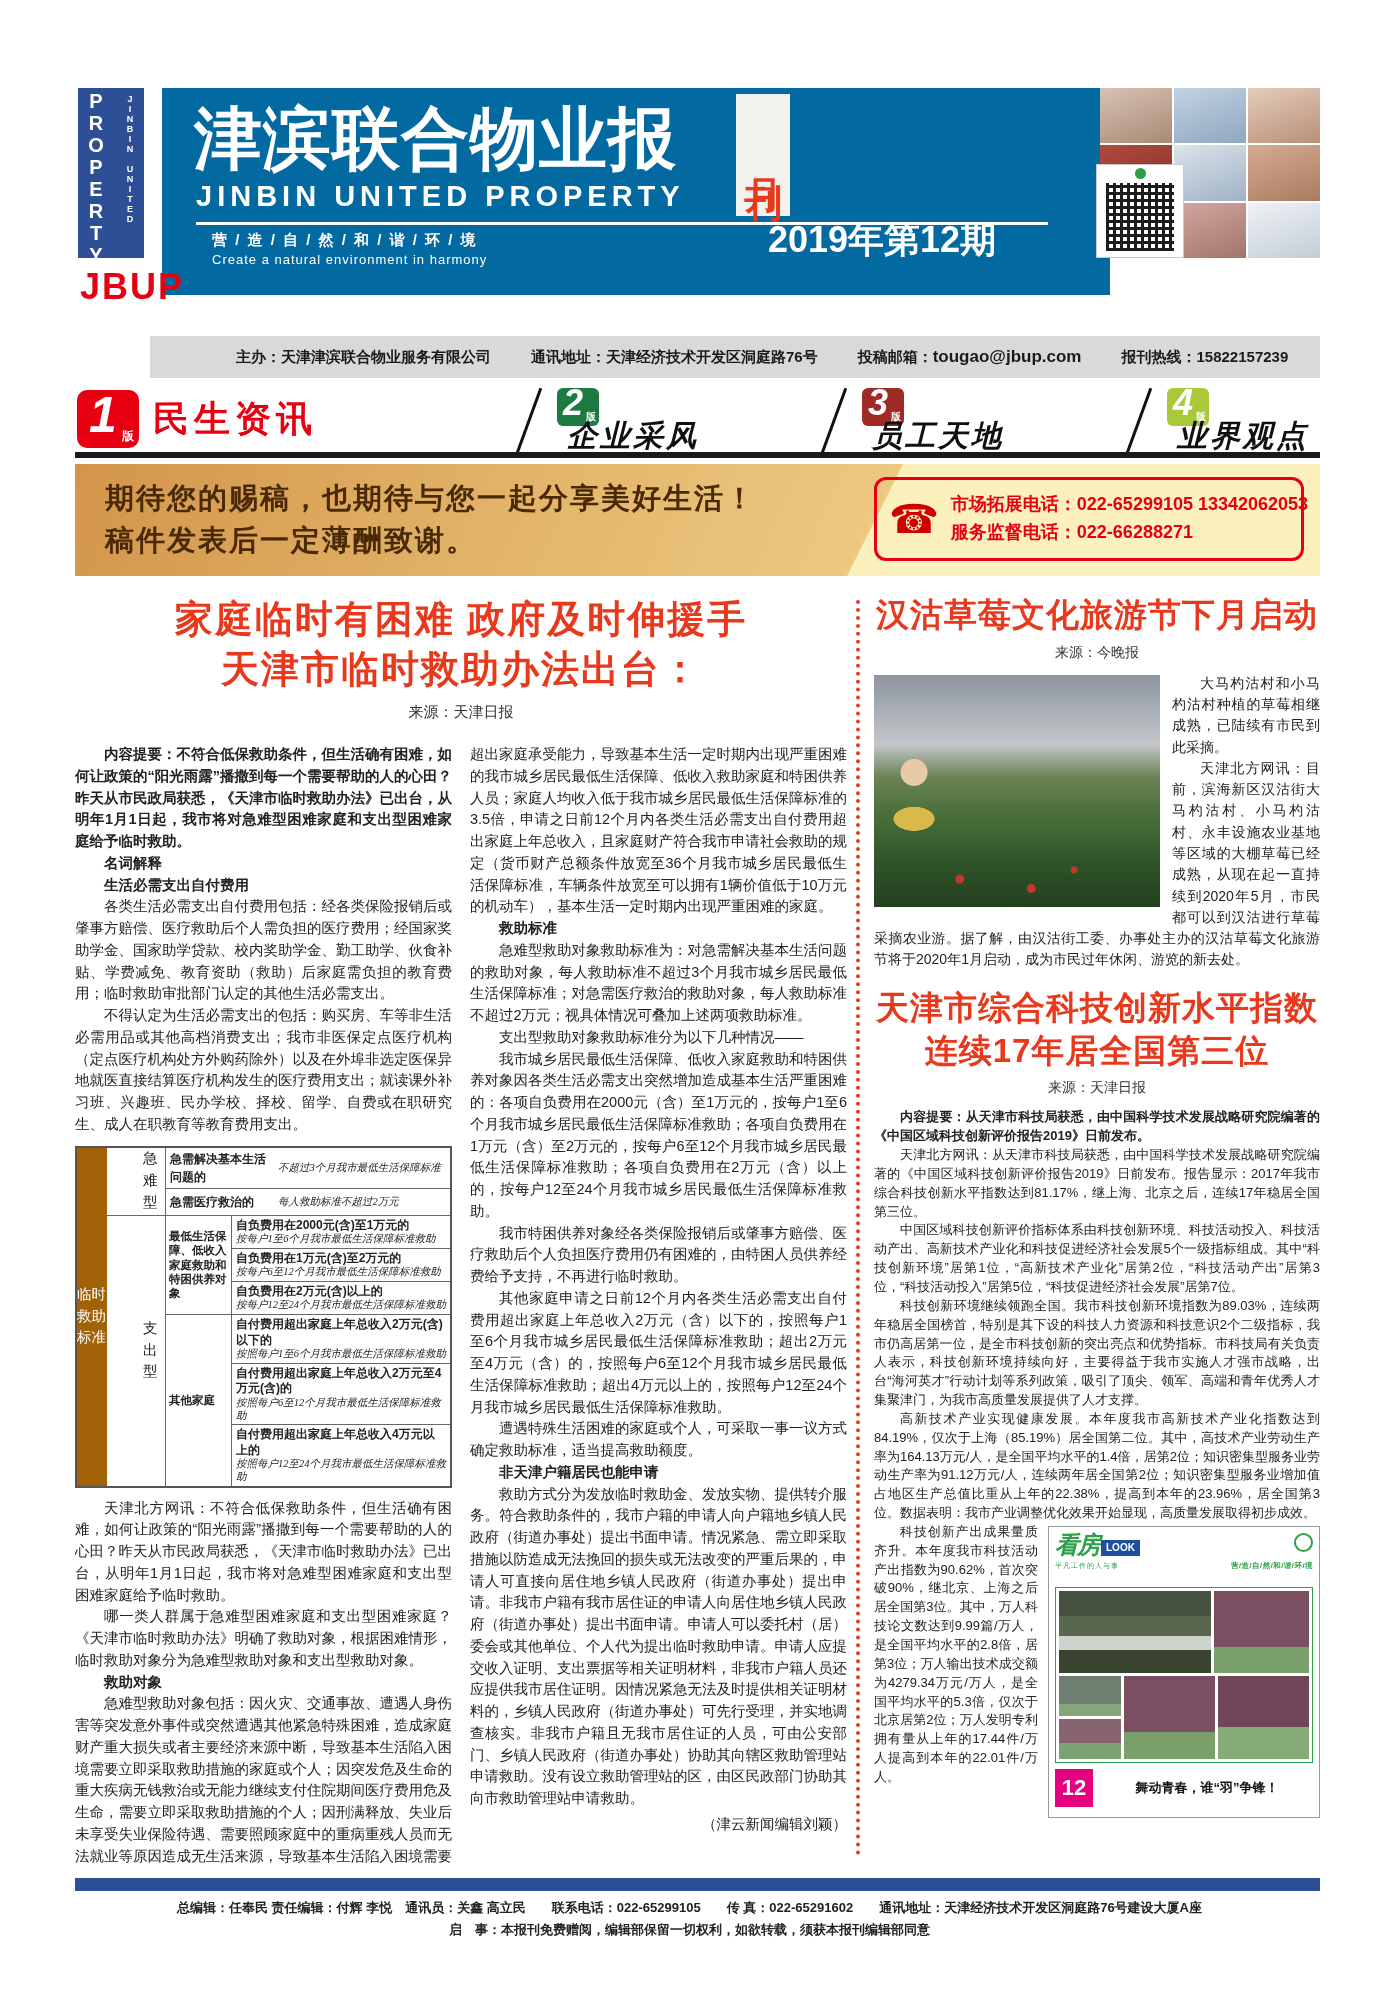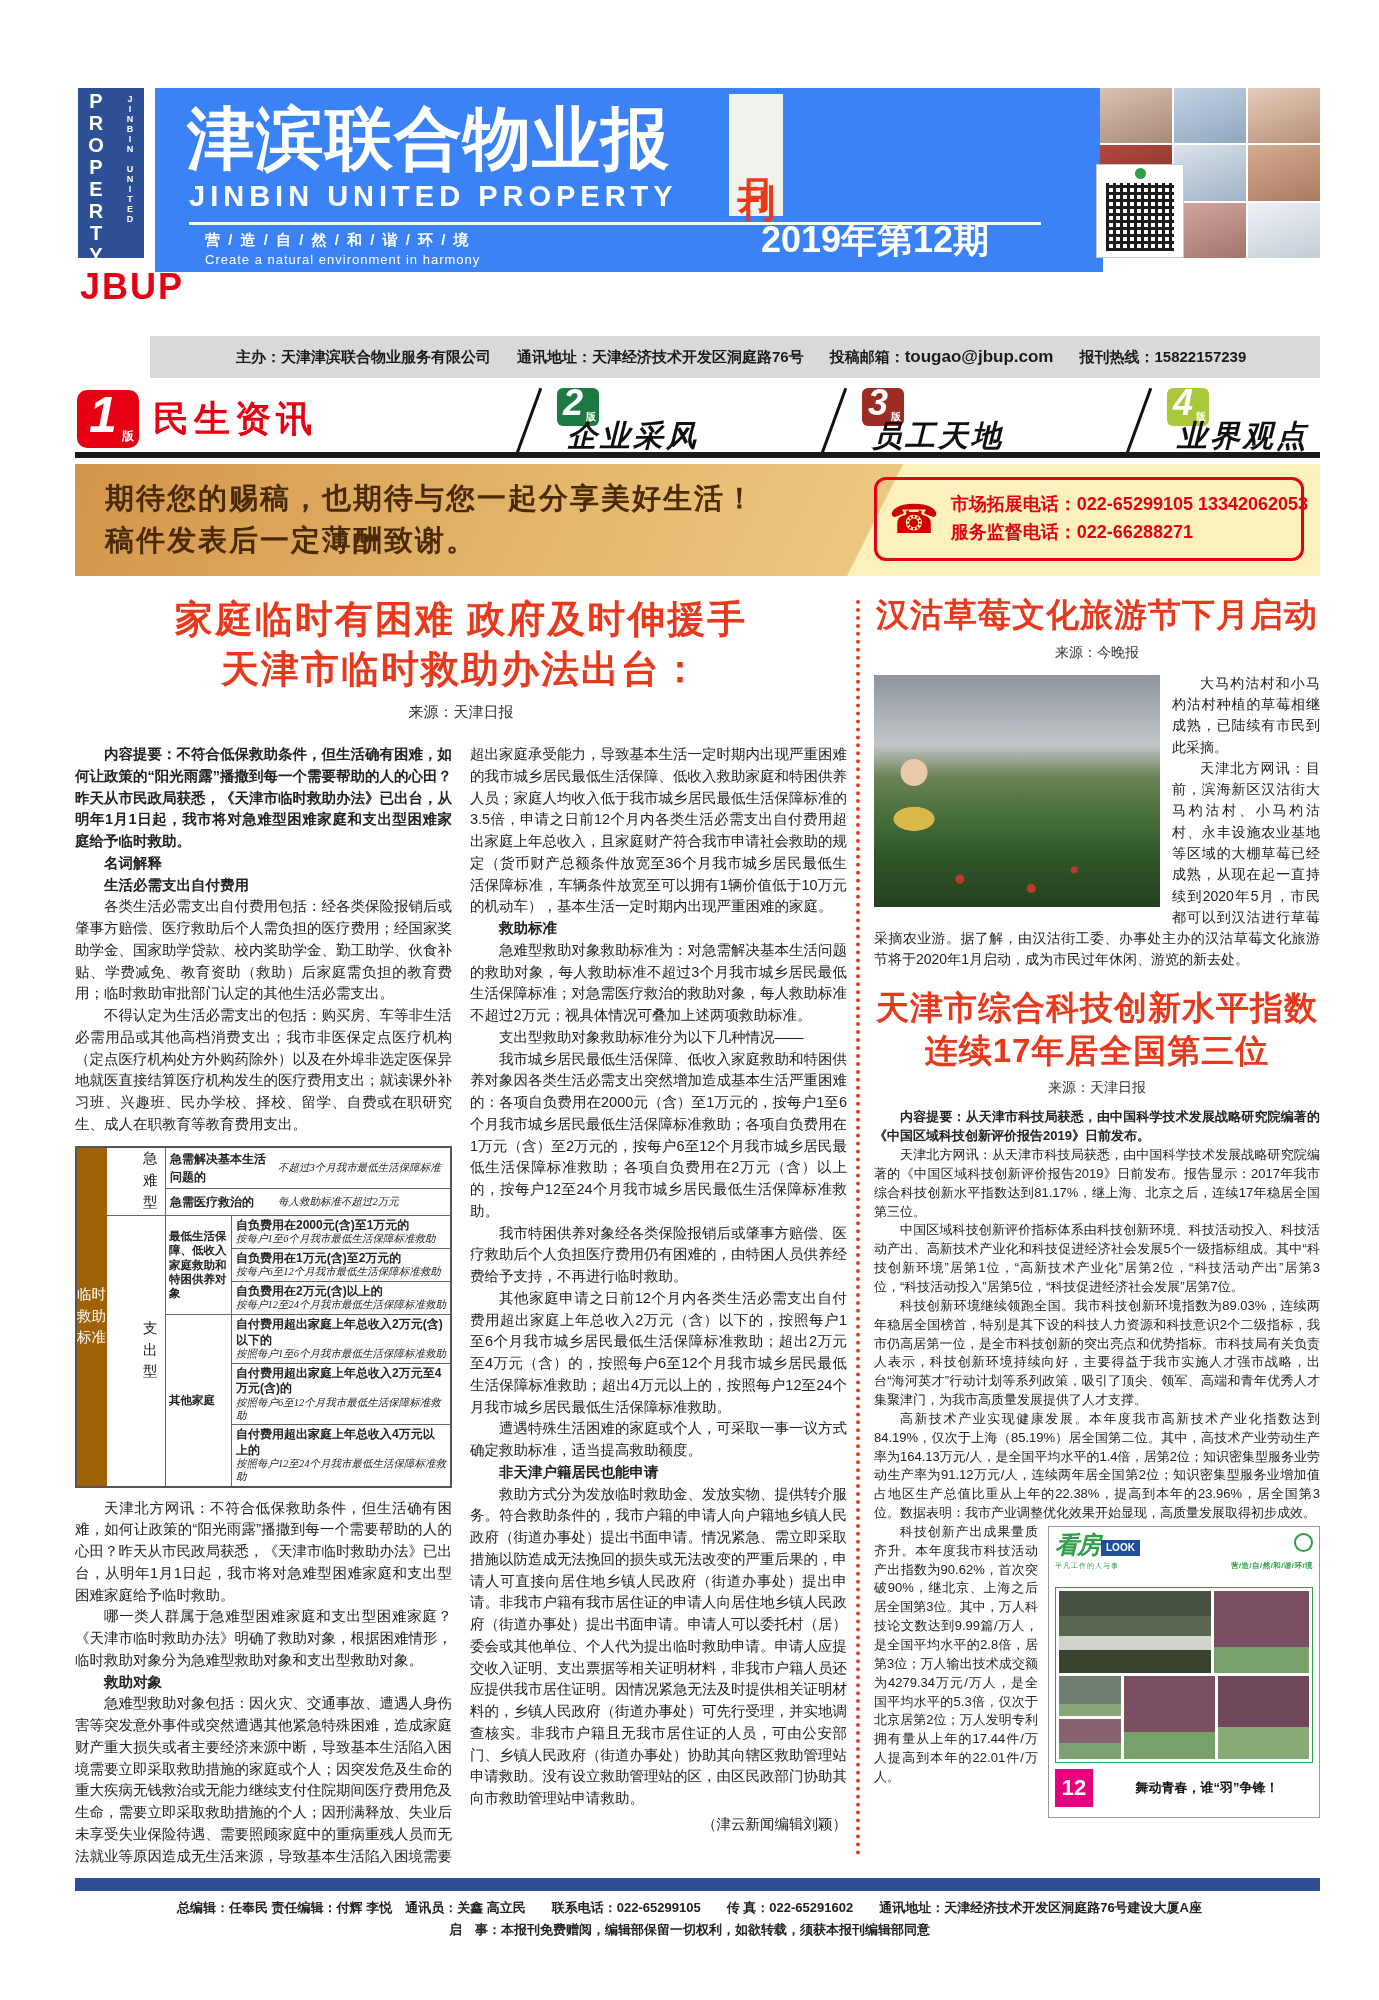--- a/index.html
+++ b/index.html
@@ -5,21 +5,21 @@
   html,body{margin:0;padding:0;background:#fff;}
   #page{position:relative;width:1379px;height:2000px;background:#fff;overflow:hidden;
         font-family:"Liberation Sans","DejaVu Sans",sans-serif;color:#222;}
 
   
   .side-strip{position:absolute;left:78px;top:88px;width:66px;height:170px;background:#2d4f96;}
   .side-big{position:absolute;left:8px;top:2px;height:166px;writing-mode:vertical-rl;text-orientation:upright;
             color:#fff;font-size:20px;font-weight:bold;line-height:1;}
   .side-small{position:absolute;right:10px;top:6px;height:160px;writing-mode:vertical-rl;text-orientation:upright;
             color:#fff;font-size:9px;font-weight:bold;line-height:1;}
-  .masthead{position:absolute;left:155px;top:88px;width:948px;height:184px;background:#3b82f6;color:#fff;}
+  .masthead{position:absolute;left:162px;top:88px;width:948px;height:207px;background:#0369a1;color:#fff;}
   .mh-title{position:absolute;left:32px;top:6px;font-size:68px;font-weight:bold;letter-spacing:1px;}
   .mh-monthly{position:absolute;left:574px;top:6px;width:54px;height:122px;background:#f1f1ee;
               display:flex;align-items:center;justify-content:center;}
   .mh-monthly span{writing-mode:vertical-rl;text-orientation:upright;color:#e8391d;font-size:38px;font-weight:bold;letter-spacing:6px;}
   .mh-en{position:absolute;left:34px;top:92px;font-size:29px;font-weight:bold;letter-spacing:5px;}
   .mh-line{position:absolute;left:34px;top:134px;width:852px;height:3px;background:#fff;}
   .mh-slogan-cn{position:absolute;left:50px;top:143px;font-size:15px;font-weight:bold;letter-spacing:2px;}
   .mh-slogan-en{position:absolute;left:50px;top:164px;font-size:13px;letter-spacing:1px;}
   .mh-issue{position:absolute;left:606px;top:128px;font-size:36px;font-weight:bold;}
   .mh-photos{position:absolute;left:1100px;top:88px;width:220px;height:170px;background:#fff;
@@ -37,21 +37,21 @@
   .mh-qr{position:absolute;left:1096px;top:164px;width:88px;height:94px;background:#fff;border:1px solid #c9c9c9;
          display:flex;flex-direction:column;align-items:center;padding-top:3px;box-sizing:border-box;}
   .qr-emblem{width:11px;height:11px;border-radius:50%;background:#2f9e4b;}
   .qr-pattern{width:68px;height:68px;margin-top:4px;background-color:#fff;
       background-image:repeating-linear-gradient(0deg,#1c1c1c 0 3px,transparent 3px 7px),
                        repeating-linear-gradient(90deg,#1c1c1c 0 3px,transparent 3px 7px);}
   .jbup{position:absolute;left:80px;top:266px;font-size:36px;font-weight:bold;color:#e60012;letter-spacing:2px;}
 
   
   .infobar{position:absolute;left:150px;top:336px;width:1170px;height:42px;background:#d9d9d9;
-           display:flex;align-items:center;gap:26px;padding-left:86px;box-sizing:border-box;
+           display:flex;align-items:center;gap:40px;padding-left:86px;box-sizing:border-box;
            font-size:15px;font-weight:bold;color:#1a1a1a;white-space:nowrap;}
   .infobar .email-wrap{display:flex;align-items:center;}
   .infobar .email{font-size:17px;}
 
   
   .nav{position:absolute;left:75px;top:390px;width:1245px;height:64px;}
   .nav1{position:absolute;left:2px;top:0;display:flex;align-items:center;}
   .numbox1{width:62px;height:58px;background:#e60012;border-radius:10px;position:relative;color:#fff;}
   .numbox1 .num{position:absolute;left:12px;top:-4px;font-size:50px;font-weight:bold;font-style:italic;}
   .numbox1 .ban{position:absolute;right:5px;bottom:3px;font-size:12px;font-weight:bold;}

